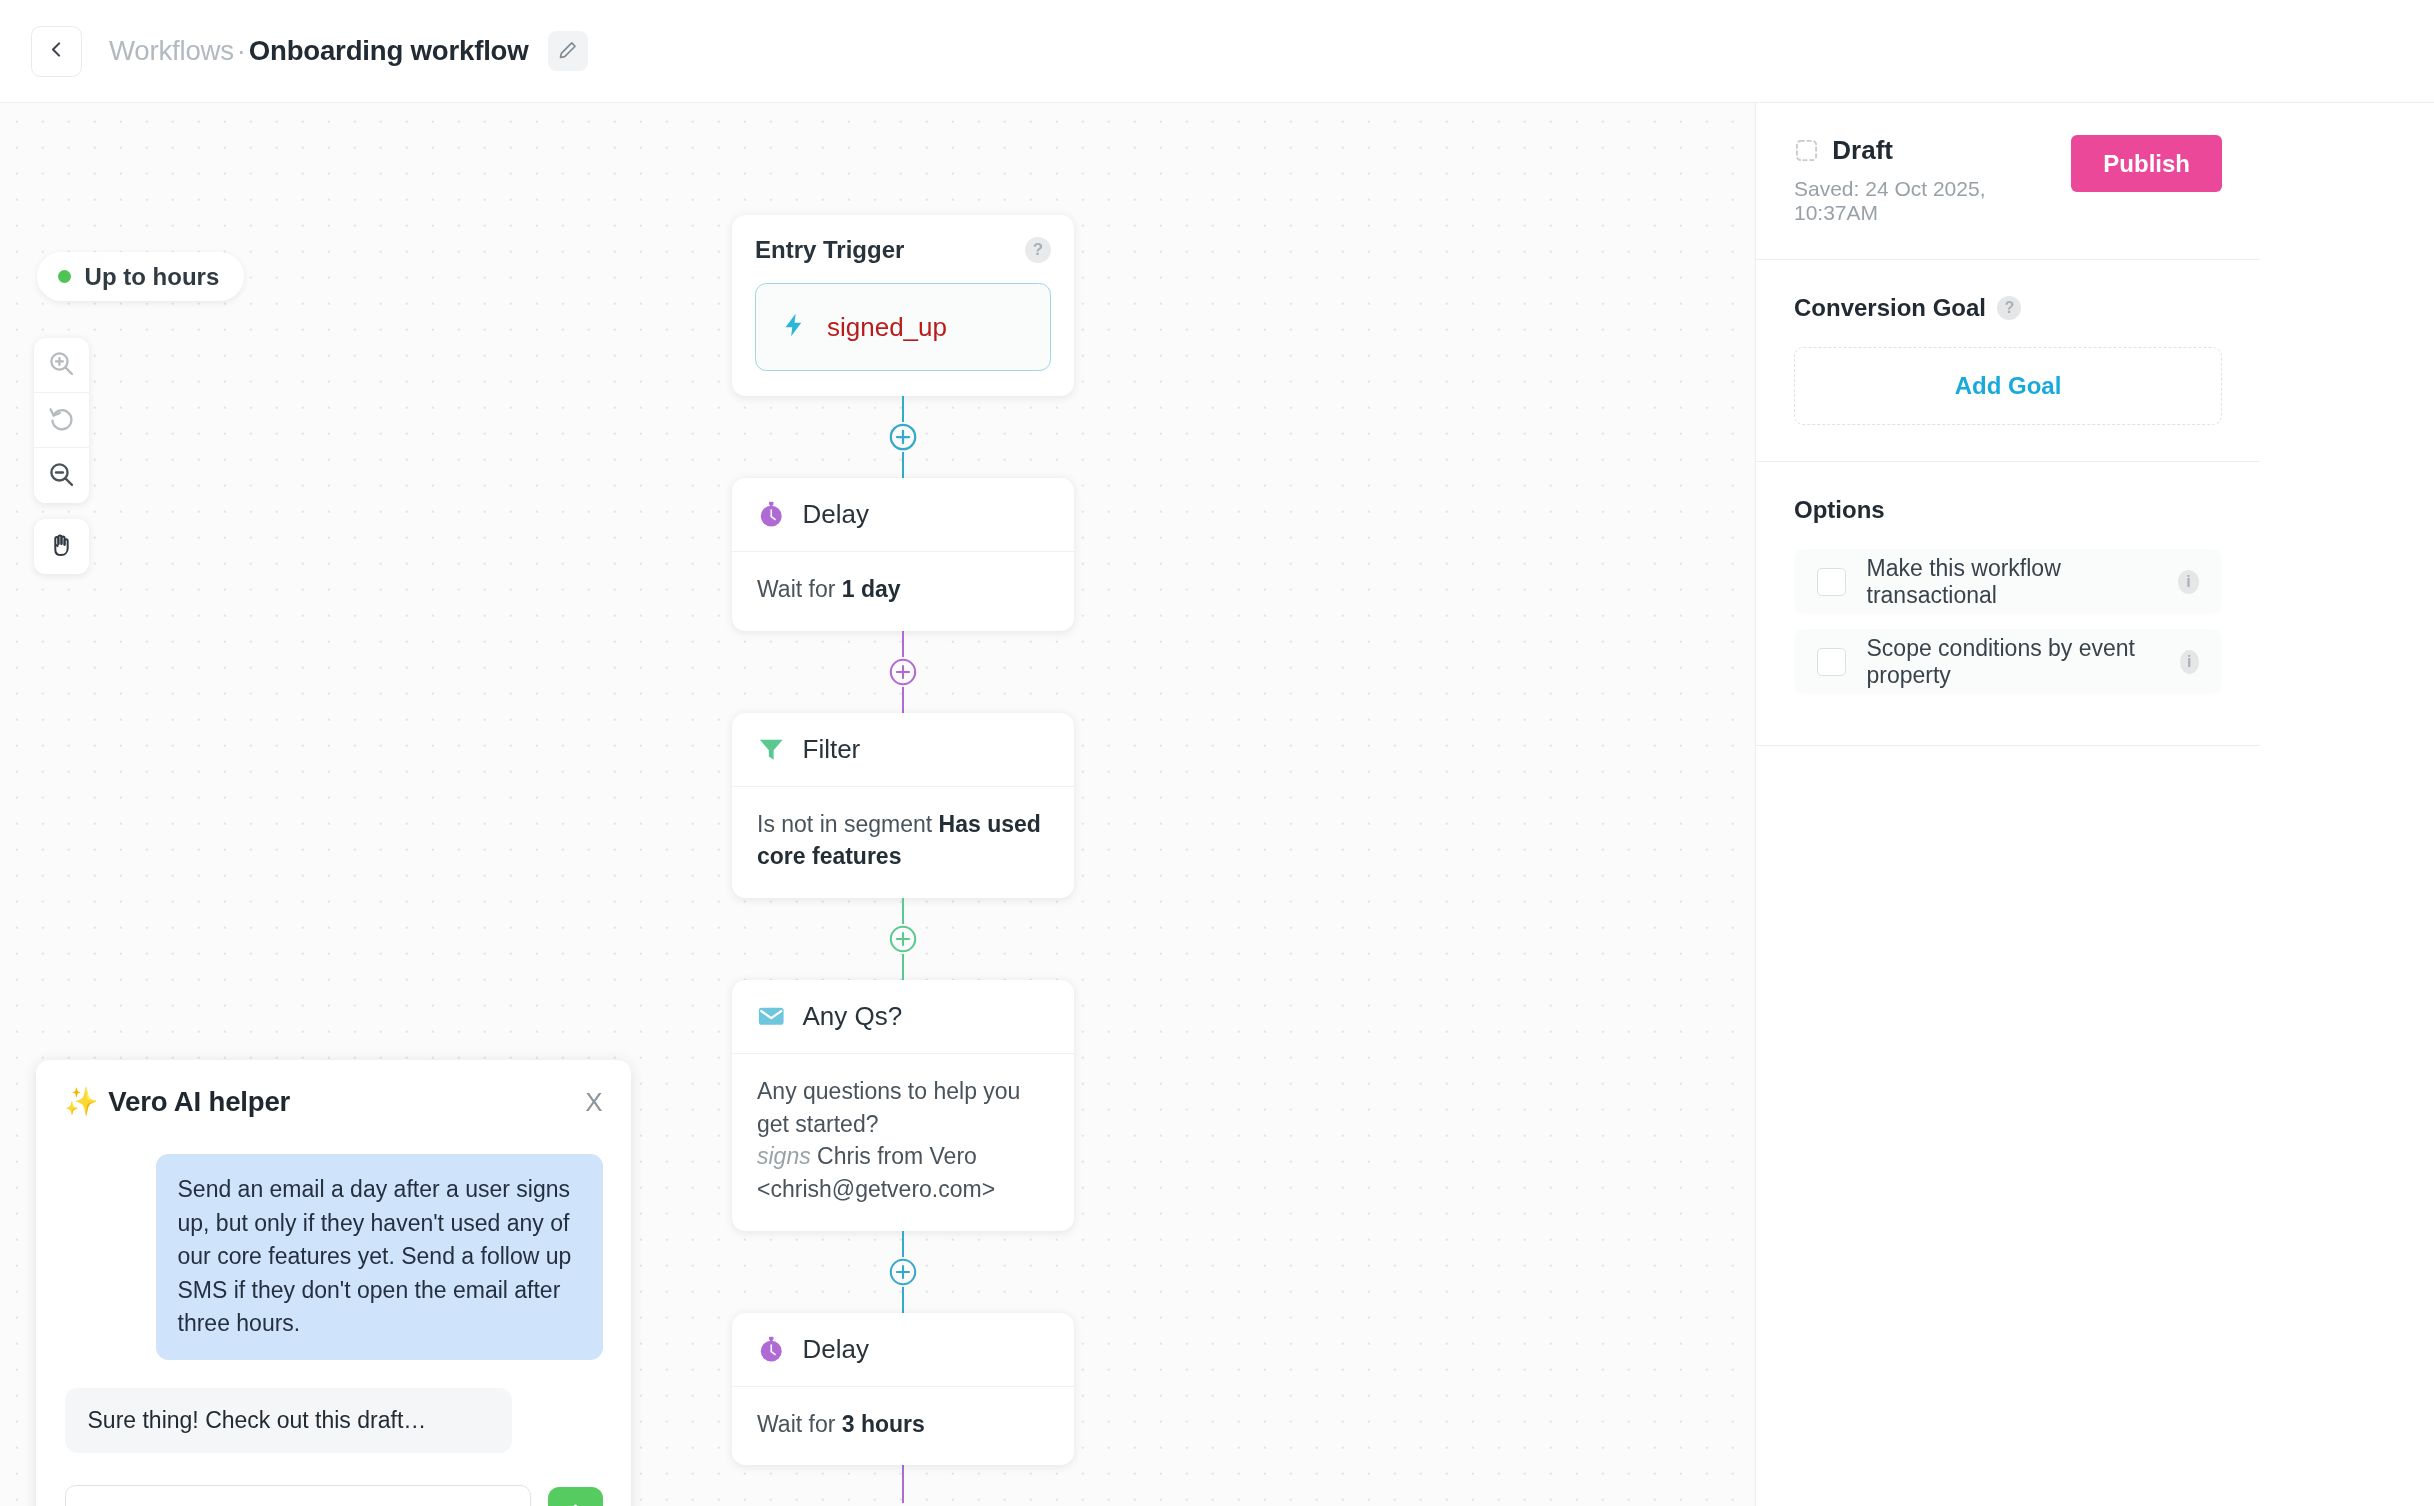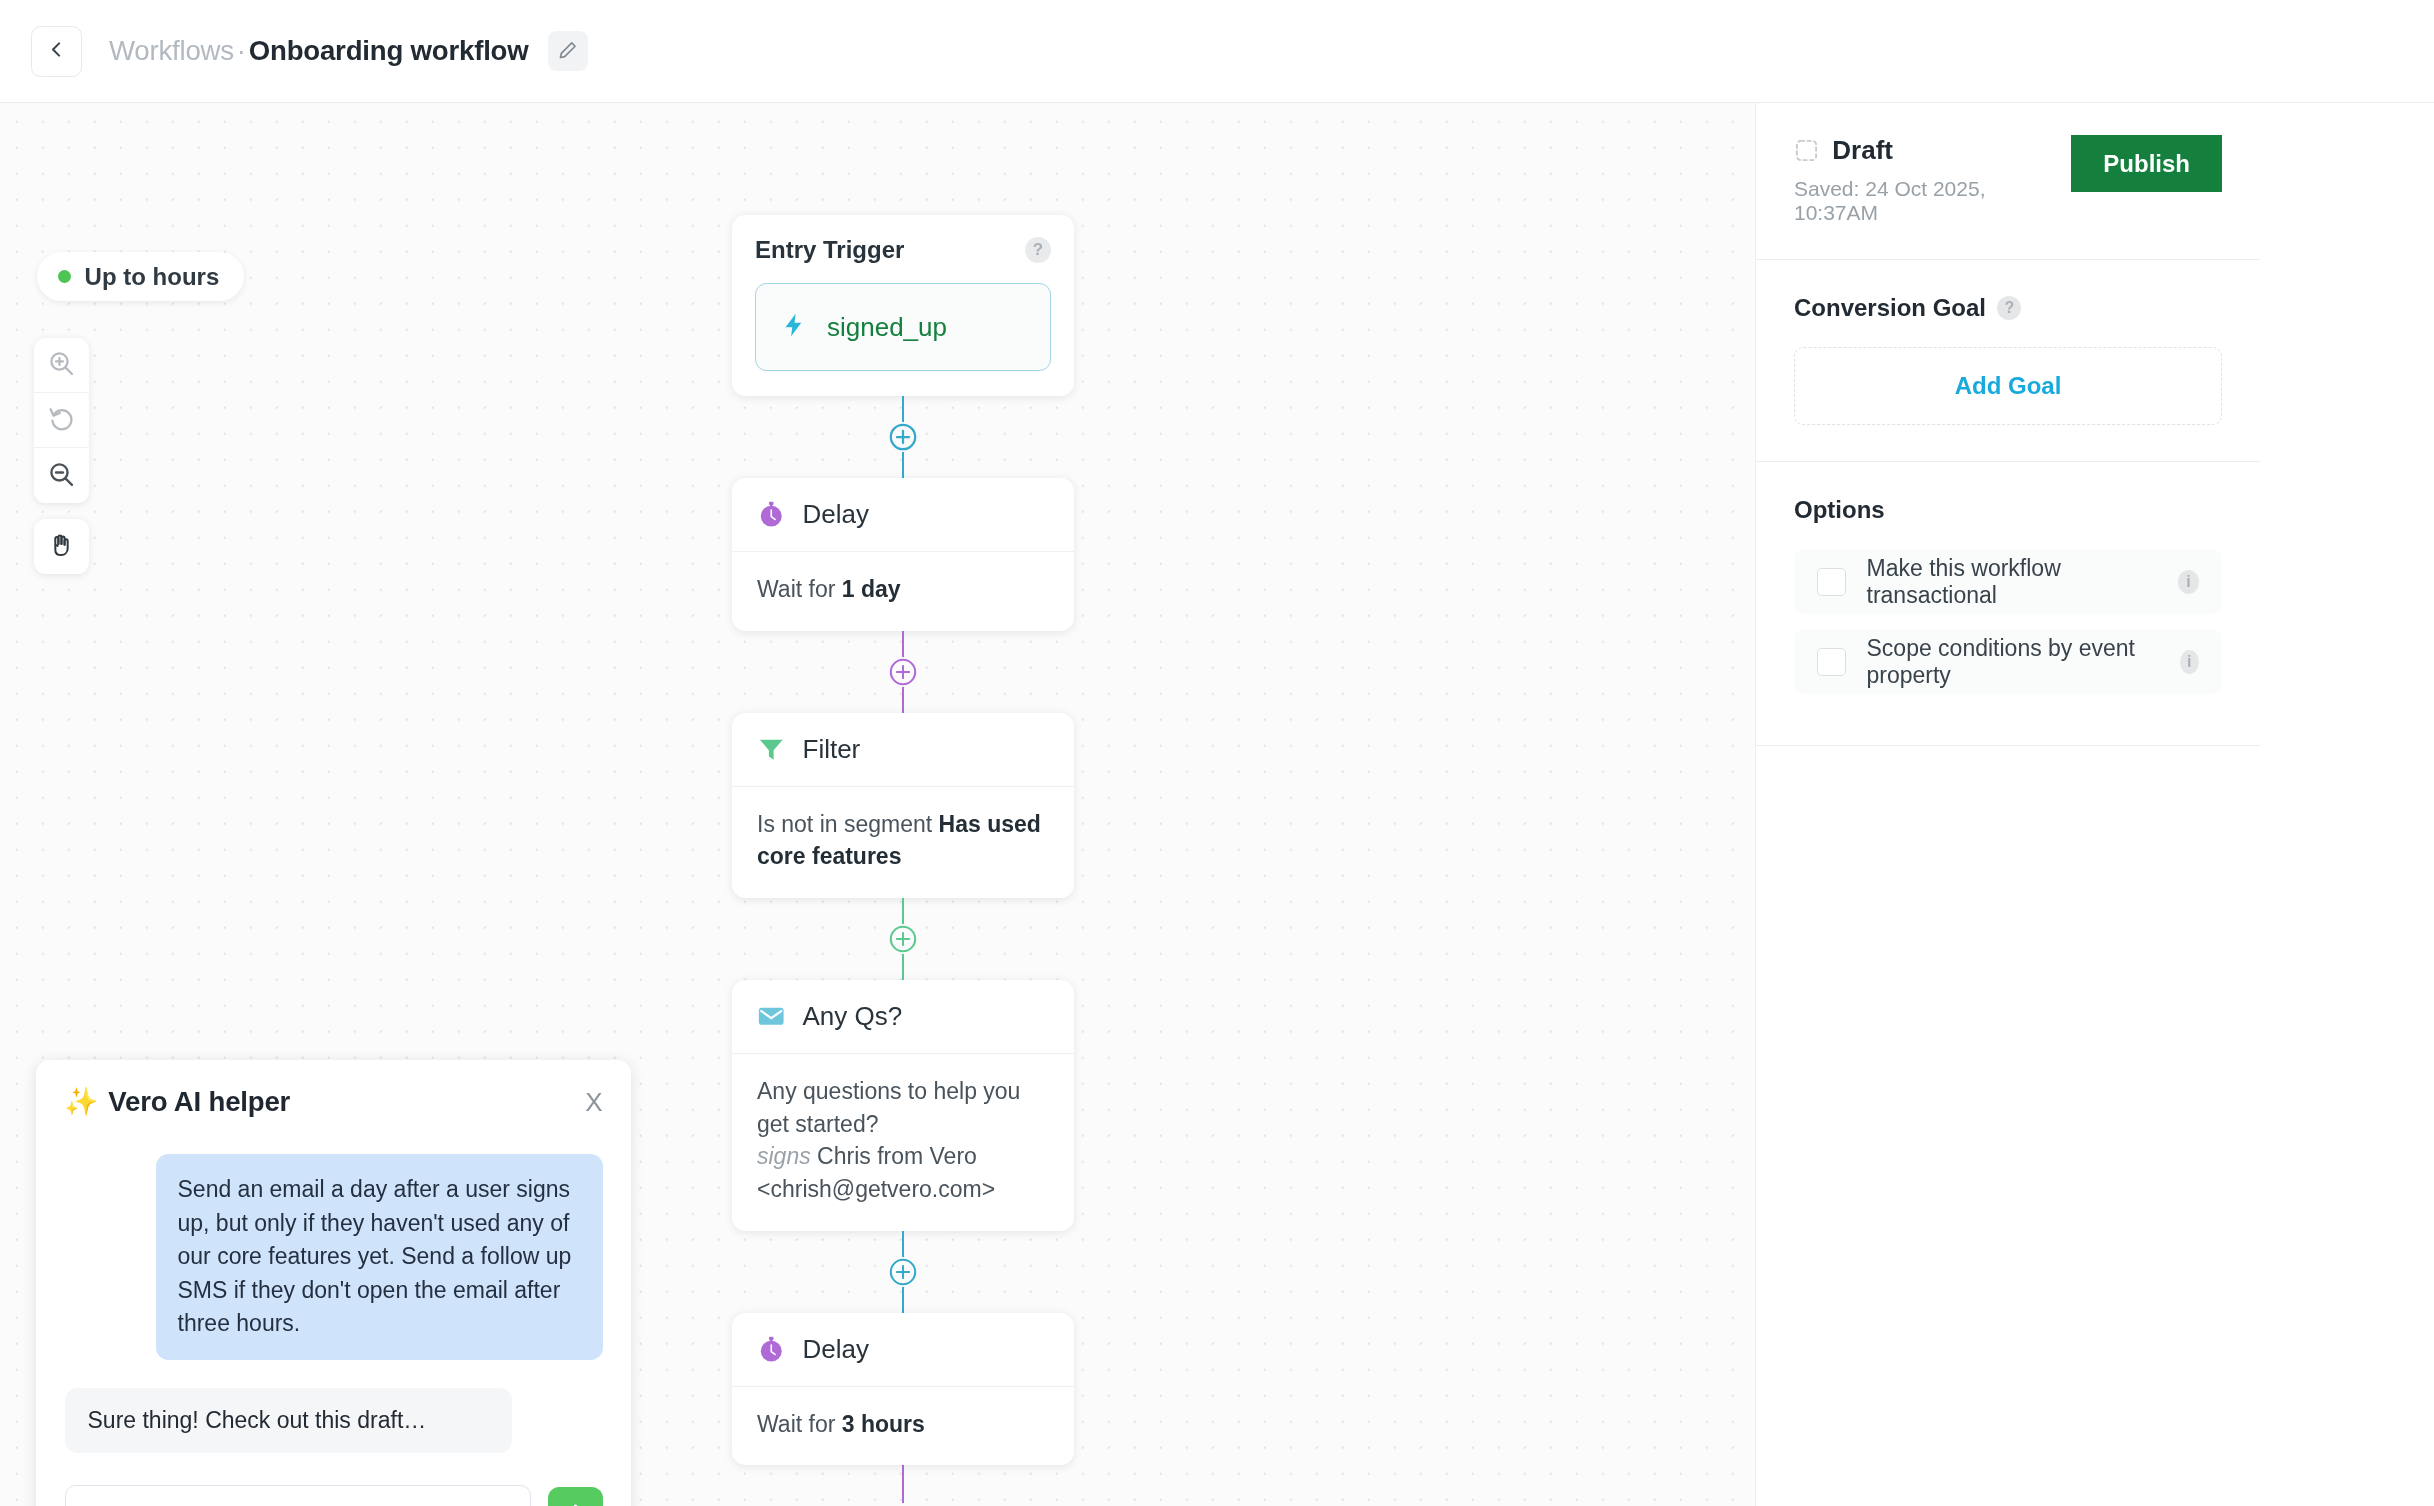--- a/index.html
+++ b/index.html
@@ -117,21 +117,21 @@
     width: 26px; height: 26px; border-radius: 50%; background: #e8eaec;
     color: #a9b0b6; font-size: 17px; font-weight: 700;
     display: flex; align-items: center; justify-content: center; cursor: pointer;
   }
   .trigger-box {
     border: 1.4px solid #9fd6e2; border-radius: 11.4px; background: #fafbfb;
     height: 88px; display: flex; align-items: center; gap: 19px;
     padding: 0 25px;
   }
   .bolt { color: #29b6d8; font-size: 32px; line-height: 1; }
-  .trigger-label { font-size: 26px; color: #15803d; }
+  .trigger-label { font-size: 26px; color: #b91c1c; }
 
   .node-card { margin: 0; }
   .node-head {
     display: flex; align-items: center; gap: 17px;
     padding: 21px 25px; border-bottom: 1px solid #eef0f2;
   }
   .node-title { font-size: 26px; font-weight: 400; color: #29333b; }
   .node-body { padding: 21px 25px 25px 25px; font-size: 23px; color: #49535b; line-height: 1.42; }
   .node-body b { color: #242e36; font-weight: 700; }
   .node-body .from-lbl { color: #9aa2a9; font-style: italic; }
@@ -201,22 +201,22 @@
     width: 505px; height: 1404px; background: #fff;
     border-left: 1px solid #ebeef1; z-index: 20;
   }
   .rp-top { padding: 32px 38px 34px 38px; display: flex; align-items: flex-start; }
   .rp-status-wrap { flex: 1; }
   .rp-status-row { display: flex; align-items: center; gap: 13.3px; }
   .draft-icon { width: 25px; height: 25px; }
   .rp-status { font-size: 26px; font-weight: 700; color: #222b33; }
   .rp-saved { margin-top: 11.4px; font-size: 21px; color: #99a1a8; }
   .publish-btn {
-    height: 57px; padding: 0 32px; border-radius: 0; border: none;
-    background: #15803d; color: #fff; font-size: 24px; font-weight: 700;
+    height: 57px; padding: 0 32px; border-radius: 6px; border: none;
+    background: #ec4899; color: #fff; font-size: 24px; font-weight: 700;
     font-family: inherit; cursor: pointer; display: flex; align-items: center;
   }
   .rp-sep { height: 1px; background: #ecedef; margin: 0; }
   .rp-section { padding: 34px 38px 36px 38px; }
   .rp-h {
     display: flex; align-items: center; gap: 11.4px;
     font-size: 24px; font-weight: 700; color: #222b33; margin-bottom: 25px;
   }
   .info-circle {
     width: 24px; height: 24px; border-radius: 50%; background: #e4e6e8;

